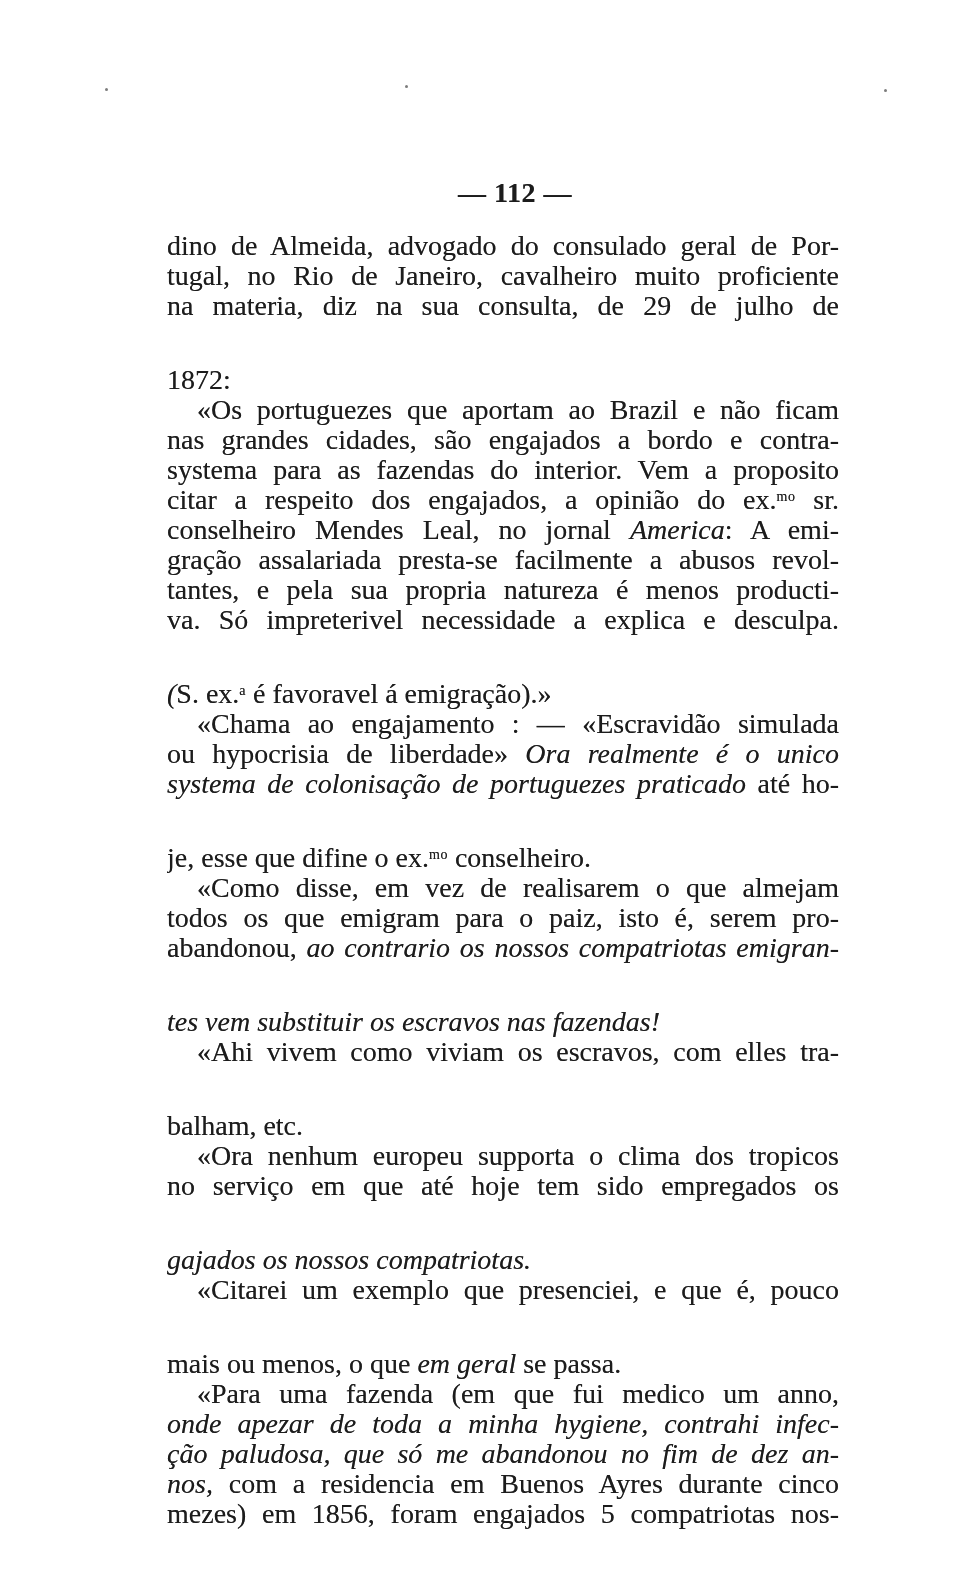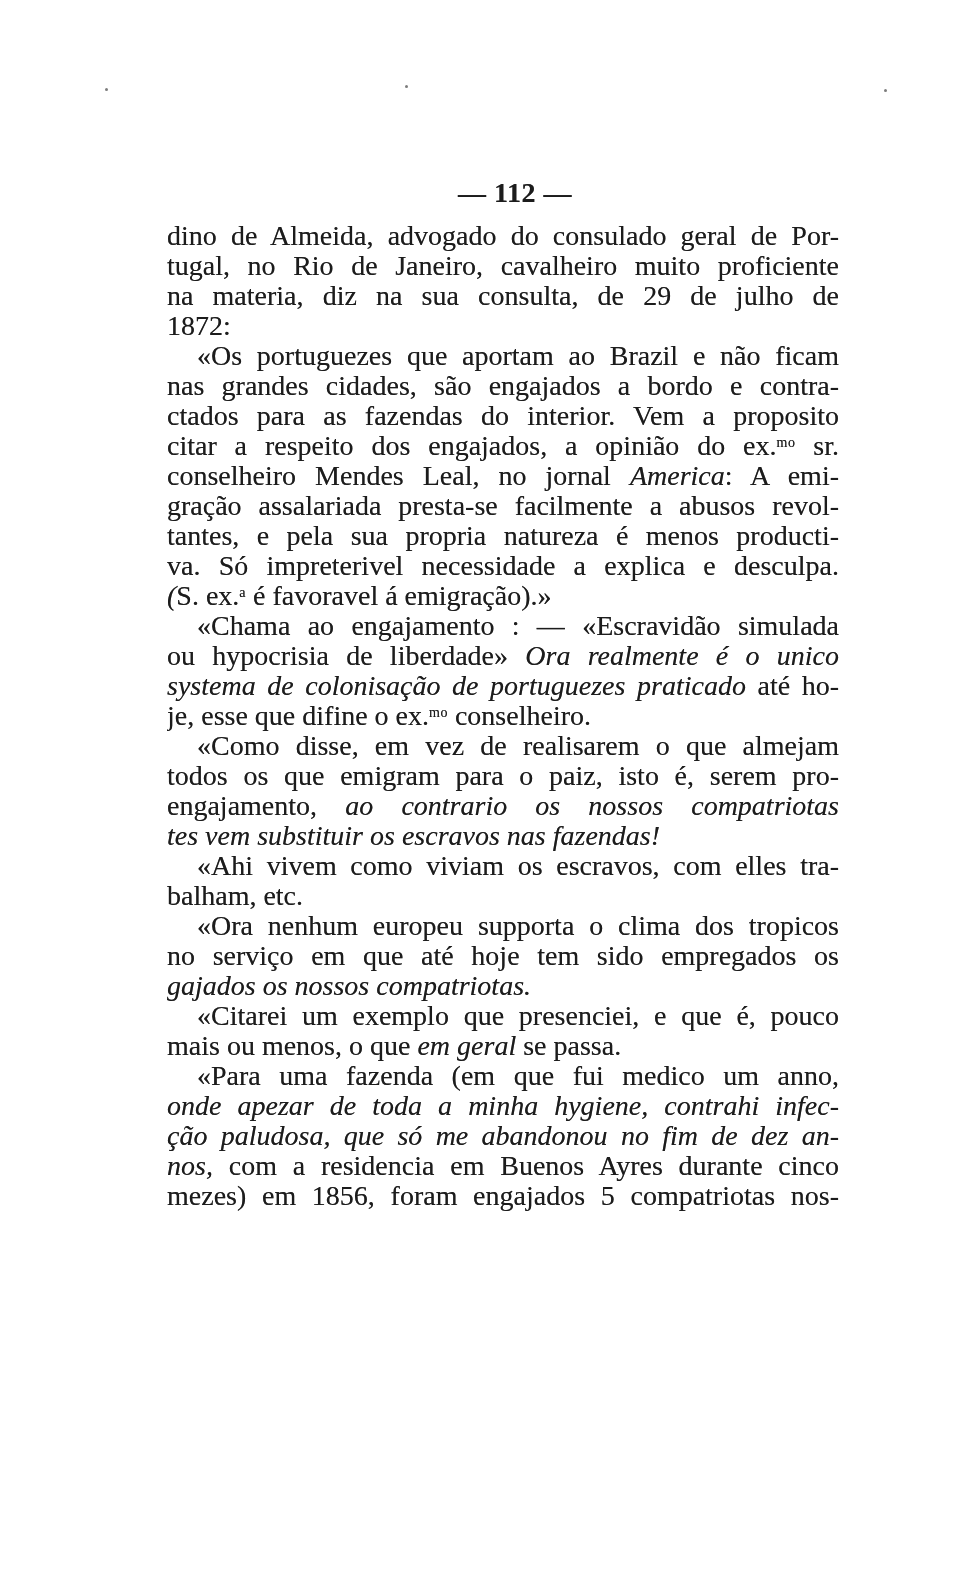--- a/index.html
+++ b/index.html
@@ -28,39 +28,40 @@
     height: 30px;
     line-height: 30px;
     text-align: center;
     font-size: 28px;
     font-weight: bold;
     letter-spacing: 0.5px;
     text-shadow: 0 0 0.5px rgba(0,0,0,0.55);
   }
   .text-block {
     position: absolute;
-    top: 221px;
+    top: 231px;
     left: 167px;
     width: 672px;
   }
   .paragraph {
     margin: 0;
     padding: 0;
   }
   .line {
     height: 30px;
     line-height: 30px;
     font-size: 28px;
     text-align: justify;
     text-align-last: justify;
     overflow: hidden;
     text-shadow: 0 0 0.5px rgba(0,0,0,0.55);
   }
   .line.last {
     text-align-last: left;
+    margin-top: 44px;
   }
   .line.indent {
     text-indent: 30px;
   }
   .line em {
     font-style: italic;
   }
   .line sup {
     font-size: 14px;
     line-height: 0;
@@ -89,38 +90,38 @@
   <div class="text-block">
       <div class="paragraph">
         <div class="line"><span>dino de Almeida, advogado do consulado geral de Por-</span></div>
         <div class="line"><span>tugal, no Rio de Janeiro, cavalheiro muito proficiente</span></div>
         <div class="line"><span>na materia, diz na sua consulta, de 29 de julho de</span></div>
         <div class="line last"><span>1872:</span></div>
       </div>
       <div class="paragraph">
         <div class="line indent"><span>«Os portuguezes que aportam ao Brazil e não ficam</span></div>
         <div class="line"><span>nas grandes cidades, são engajados a bordo e contra-</span></div>
-        <div class="line"><span>ctados para as fazendas do interior. Vem a proposito</span></div>
+        <div class="line"><span>systema para as fazendas do interior. Vem a proposito</span></div>
         <div class="line"><span>citar a respeito dos engajados, a opinião do ex.</span><sup>mo</sup><span> sr.</span></div>
         <div class="line"><span>conselheiro Mendes Leal, no jornal </span><em>America</em><span>: A emi-</span></div>
         <div class="line"><span>gração assalariada presta-se facilmente a abusos revol-</span></div>
         <div class="line"><span>tantes, e pela sua propria natureza é menos producti-</span></div>
         <div class="line"><span>va. Só impreterivel necessidade a explica e desculpa.</span></div>
         <div class="line last"><em>(</em><span>S. ex.</span><sup>a</sup><span> é favoravel á emigração).»</span></div>
       </div>
       <div class="paragraph">
         <div class="line indent"><span>«Chama ao engajamento : — «Escravidão simulada</span></div>
         <div class="line"><span>ou hypocrisia de liberdade» </span><em>Ora realmente é o unico</em></div>
         <div class="line"><em>systema de colonisação de portuguezes praticado</em><span> até ho-</span></div>
         <div class="line last"><span>je, esse que difine o ex.</span><sup>mo</sup><span> conselheiro.</span></div>
       </div>
       <div class="paragraph">
         <div class="line indent"><span>«Como disse, em vez de realisarem o que almejam</span></div>
         <div class="line"><span>todos os que emigram para o paiz, isto é, serem pro-</span></div>
-        <div class="line"><span>engajamento, </span><em>ao contrario os nossos compatriotas emigran-</em></div>
+        <div class="line"><span>abandonou, </span><em>ao contrario os nossos compatriotas emigran-</em></div>
         <div class="line last"><em>tes vem substituir os escravos nas fazendas!</em></div>
       </div>
       <div class="paragraph">
         <div class="line indent"><span>«Ahi vivem como viviam os escravos, com elles tra-</span></div>
         <div class="line last"><span>balham, etc.</span></div>
       </div>
       <div class="paragraph">
         <div class="line indent"><span>«Ora nenhum europeu supporta o clima dos tropicos</span></div>
         <div class="line"><span>no serviço em que até hoje tem sido empregados os</span></div>
         <div class="line last"><em>gajados os nossos compatriotas.</em></div>

